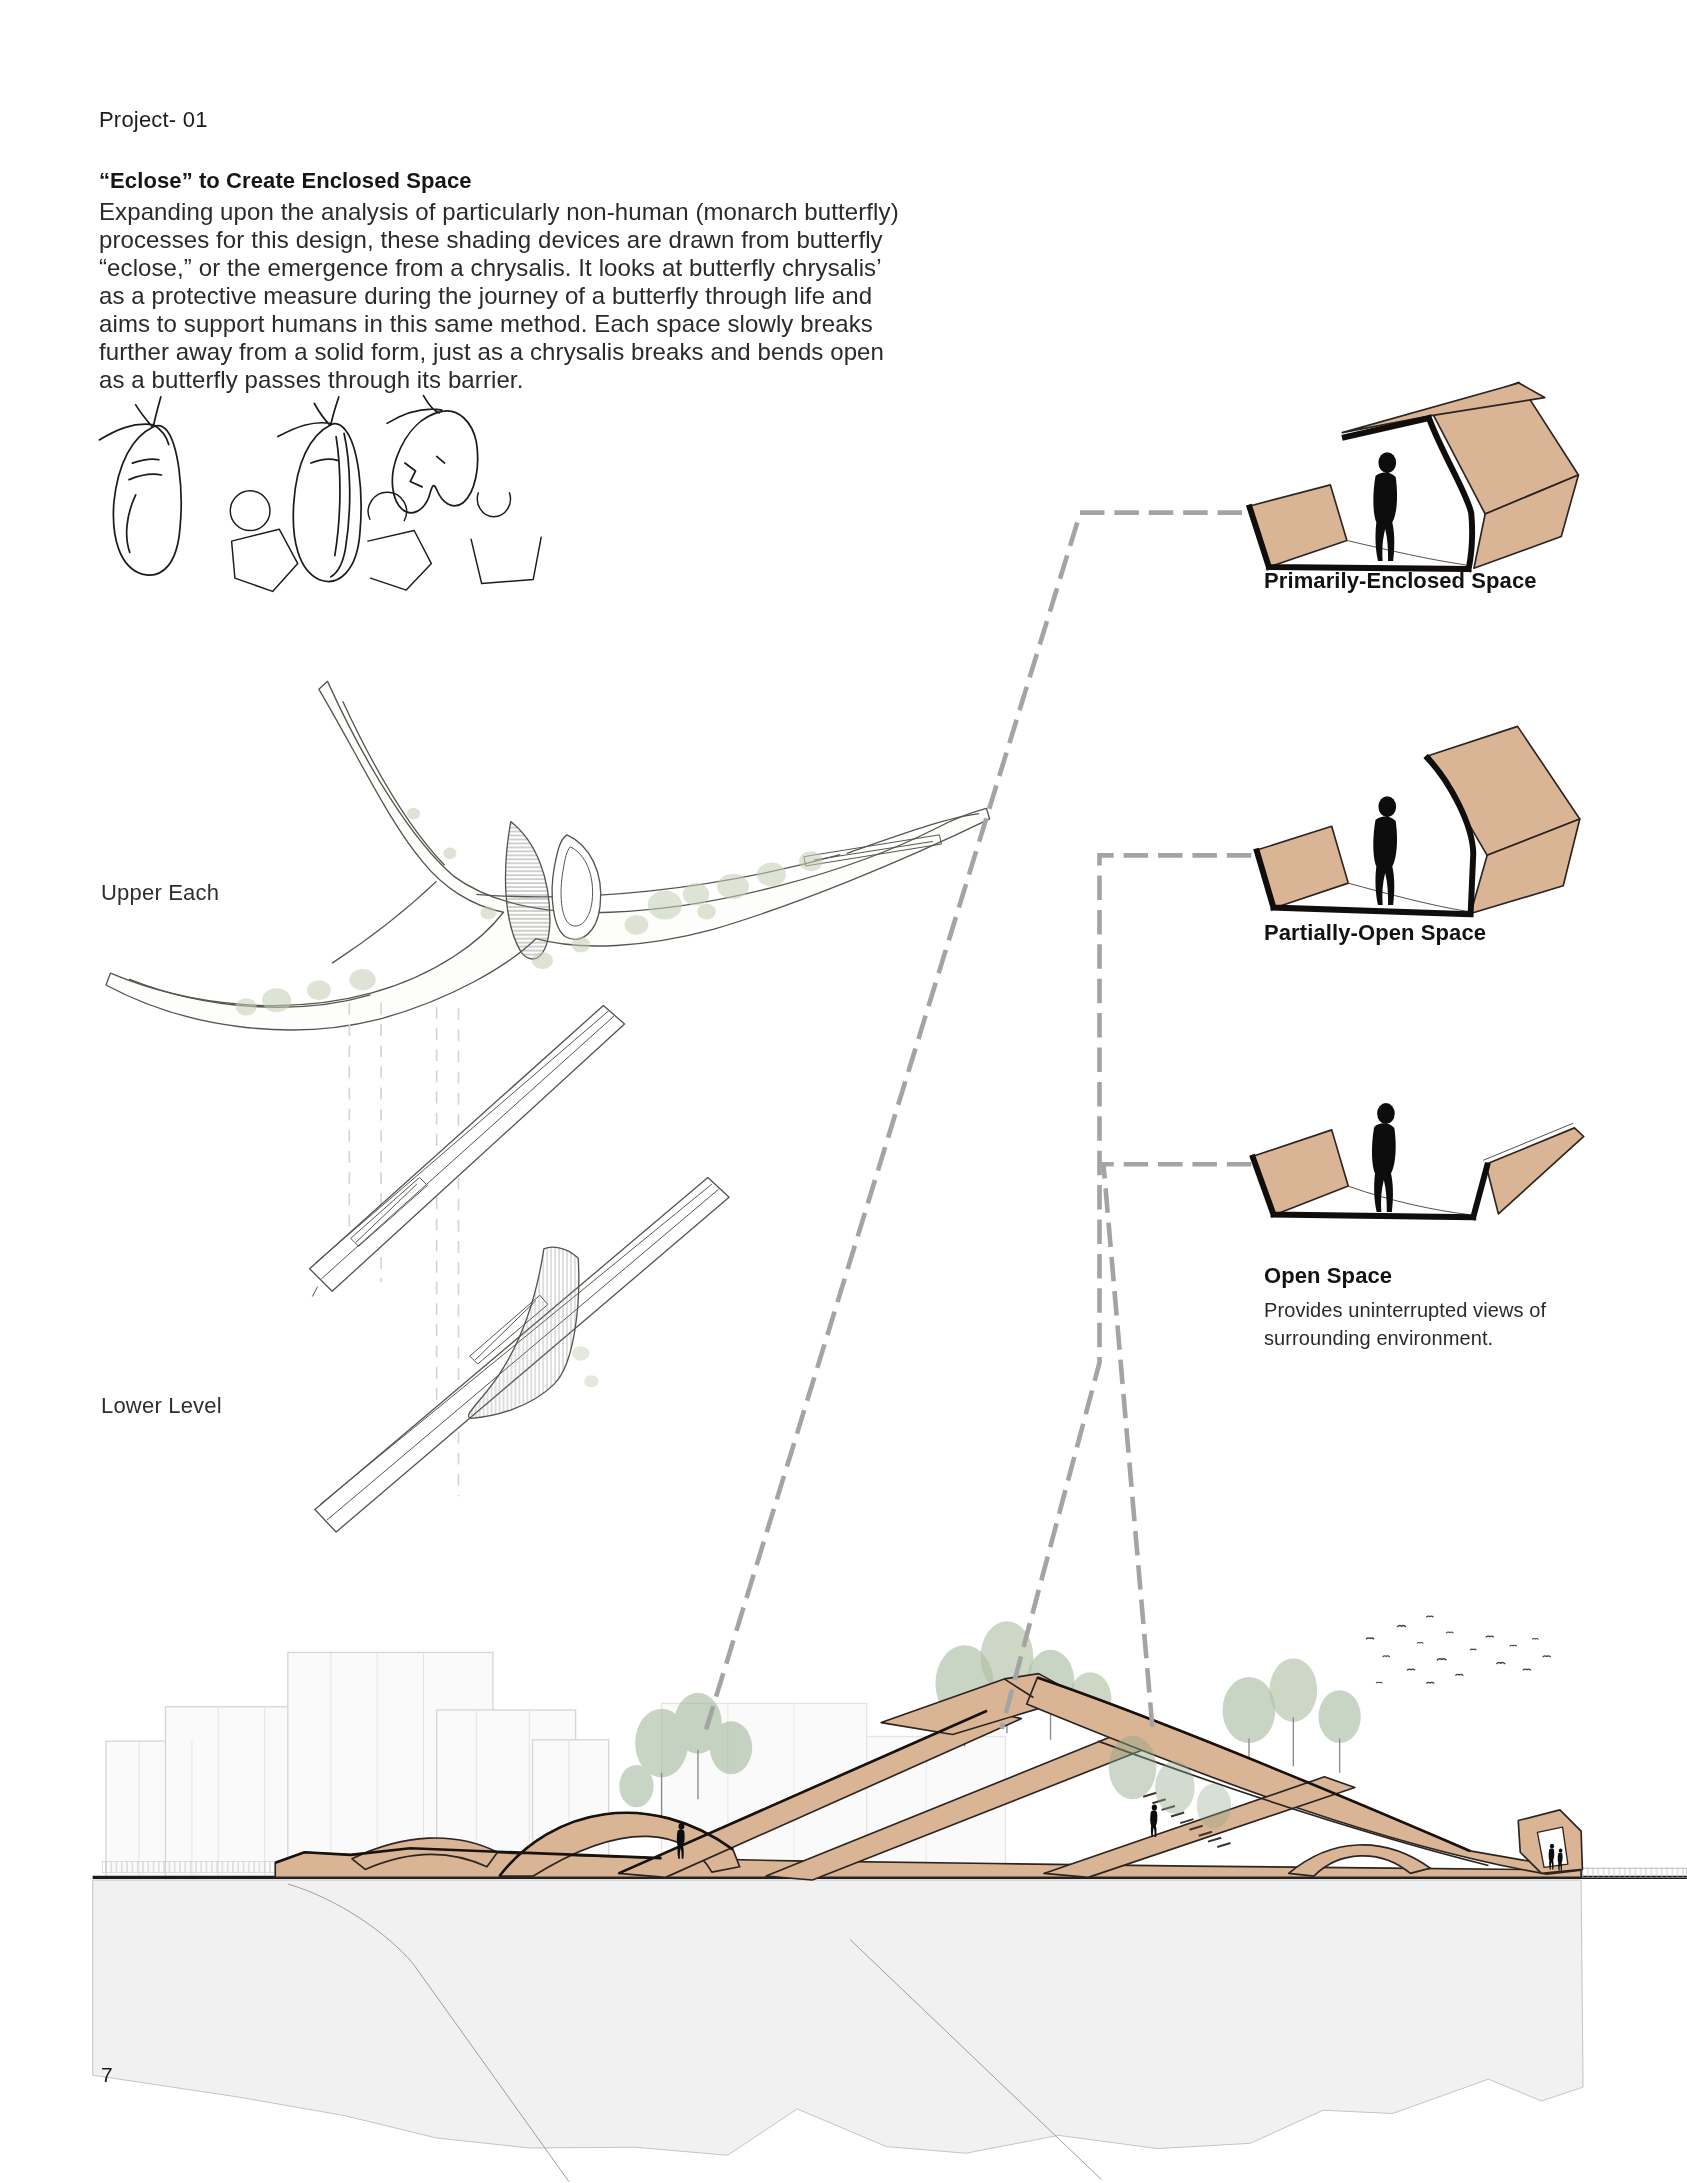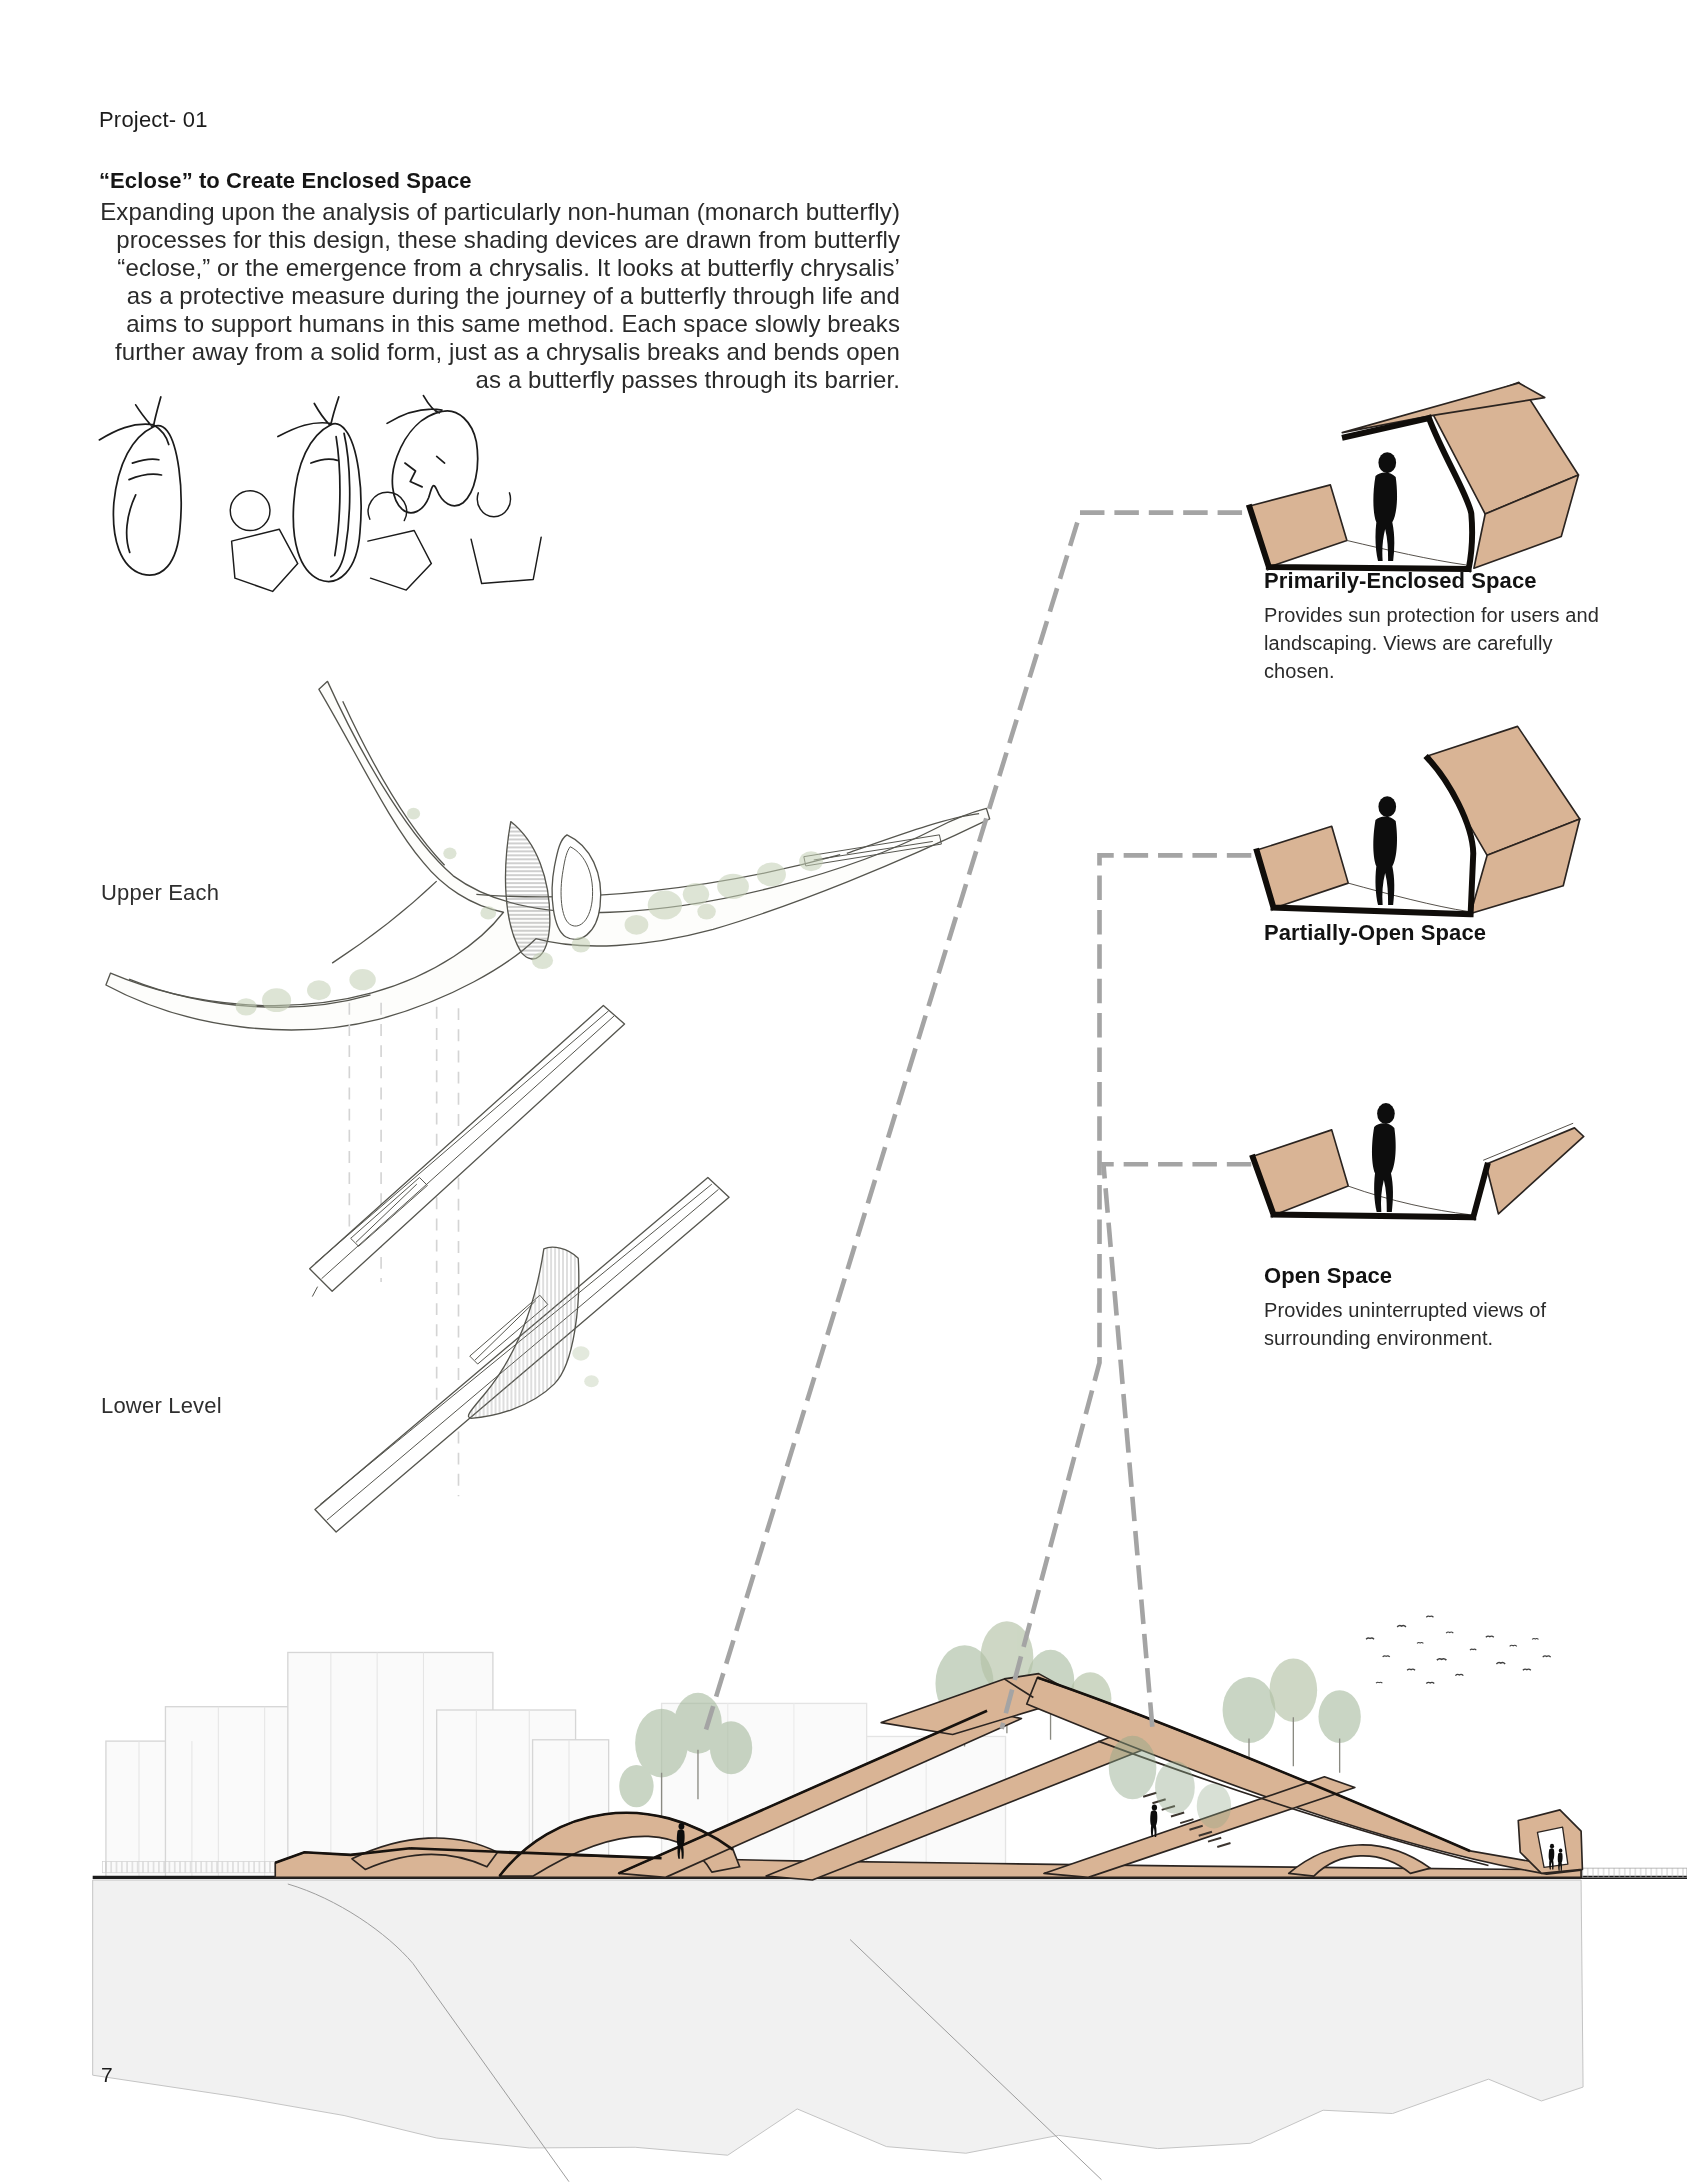--- a/index.html
+++ b/index.html
@@ -3,21 +3,21 @@
 <meta charset="utf-8">
 <style>
   html,body{margin:0;padding:0;}
   body{
     width:1687px;height:2183px;position:relative;background:#ffffff;
     font-family:"Liberation Sans", sans-serif;color:#232323;
     -webkit-font-smoothing:antialiased;
   }
   .page{position:absolute;inset:0;overflow:hidden;}
   svg.art{position:absolute;left:0;top:0;pointer-events:none;}
-  .txt{position:absolute;white-space:normal;text-align:right;}
+  .txt{position:absolute;white-space:normal;}
   .project{left:99px;top:107px;font-size:22px;letter-spacing:0.2px;color:#1c1c1c;}
   .heading{left:99px;top:168px;font-size:22px;font-weight:bold;letter-spacing:0.1px;color:#161616;}
   .para{left:99px;top:198px;width:801px;font-size:24px;line-height:28px;color:#2a2a2a;letter-spacing:0.1px;}
   .plan-label{font-size:22px;color:#2e2e2e;letter-spacing:0.2px;}
   .upper{left:101px;top:880px;}
   .lower{left:101px;top:1393px;}
   .stype{position:absolute;left:1264px;width:370px;}
   .st1{top:568px;} .st2{top:920px;} .st3{top:1239px;margin-top:24px;}
   .stype-title{font-size:22px;font-weight:bold;color:#121212;letter-spacing:0.1px;margin:0 0 6.6px 0;}
   .stype-desc{font-size:20px;line-height:28.4px;color:#2a2a2a;width:357px;letter-spacing:0.1px;}
@@ -267,21 +267,20 @@
 <div class="txt project">Project- 01</div>
 
 <div class="txt heading">“Eclose” to Create Enclosed Space</div>
 <div class="txt para">Expanding upon the analysis of particularly non-human (monarch butterfly) processes for this design, these shading devices are drawn from butterfly “eclose,” or the emergence from a chrysalis. It looks at butterfly chrysalis’ as a protective measure during the journey of a butterfly through life and aims to support humans in this same method. Each space slowly breaks further away from a solid form, just as a chrysalis breaks and bends open as a butterfly passes through its barrier.</div>
 
 <div class="txt plan-label upper">Upper Each</div>
 <div class="txt plan-label lower">Lower Level</div>
 
 <div class="stype st1">
   <div class="stype-title">Primarily-Enclosed Space</div>
-  <div class="stype-desc">Provides sun protection for users and landscaping. Views are carefully chosen.</div>
 </div>
 
 <div class="stype st2">
   <div class="stype-title">Partially-Open Space</div>
 </div>
 
 <div class="stype st3">
   <div class="stype-title">Open Space</div>
   <div class="stype-desc">Provides uninterrupted views of surrounding environment.</div>
 </div>

